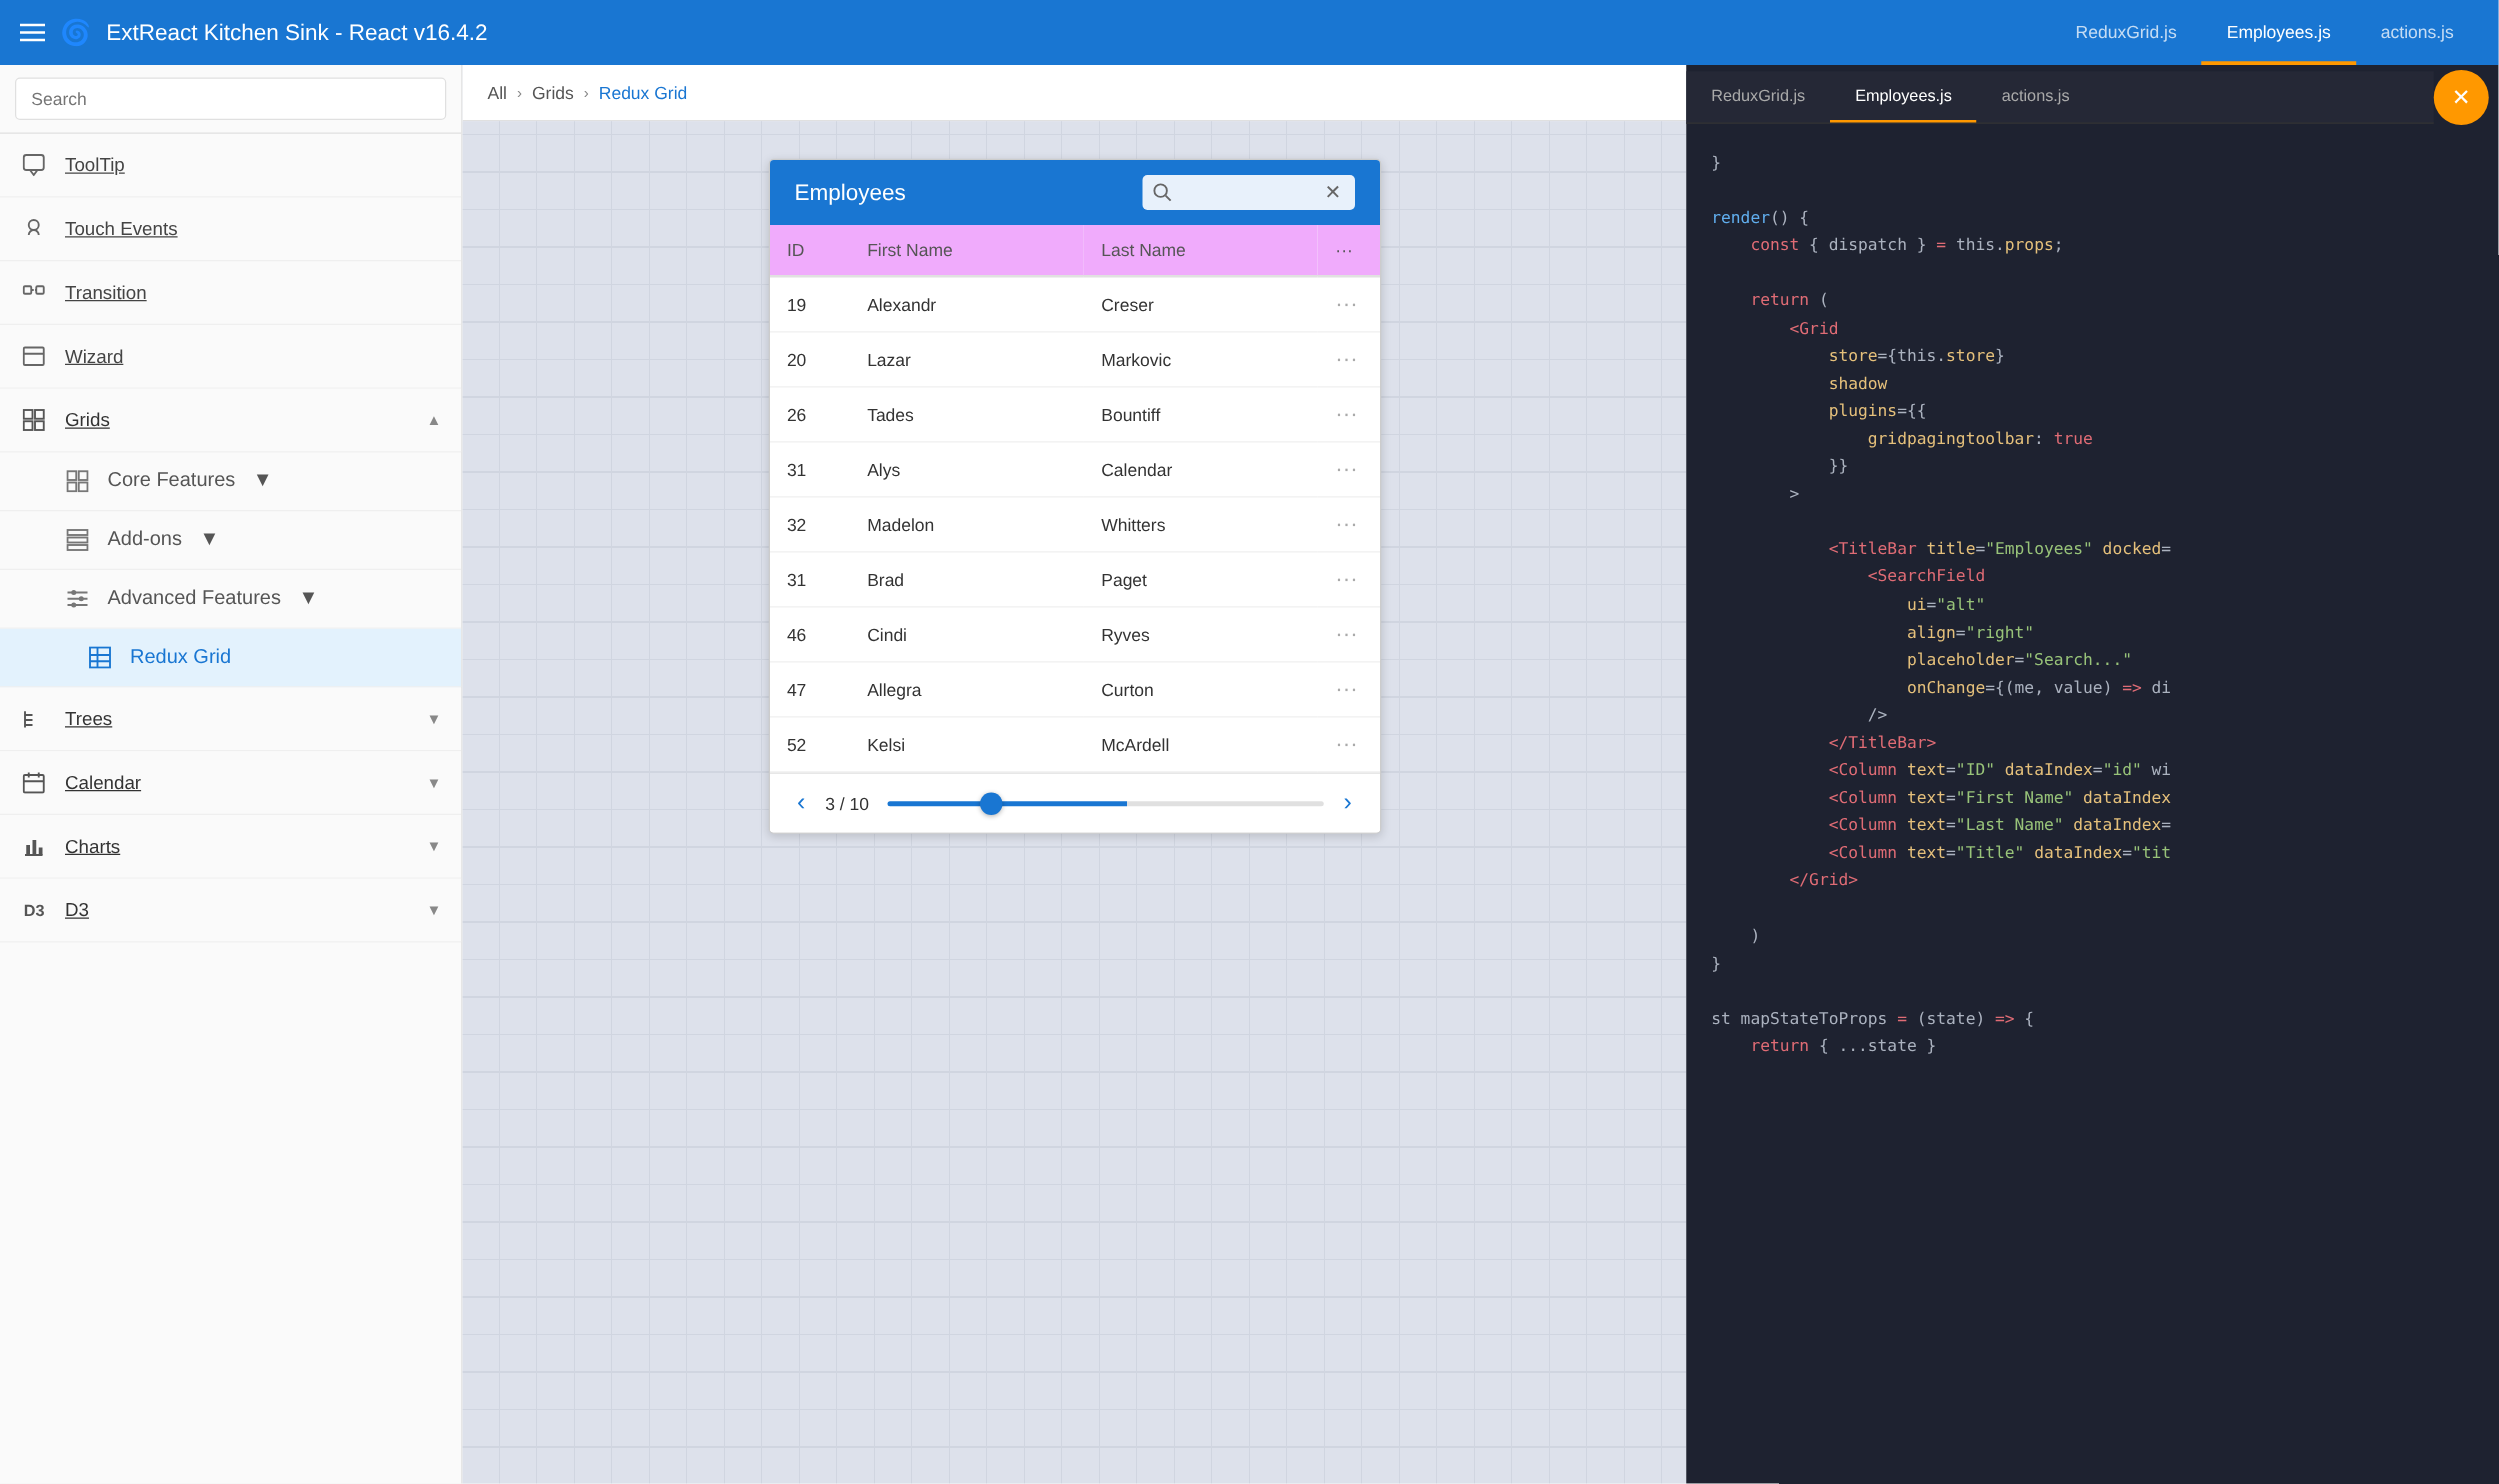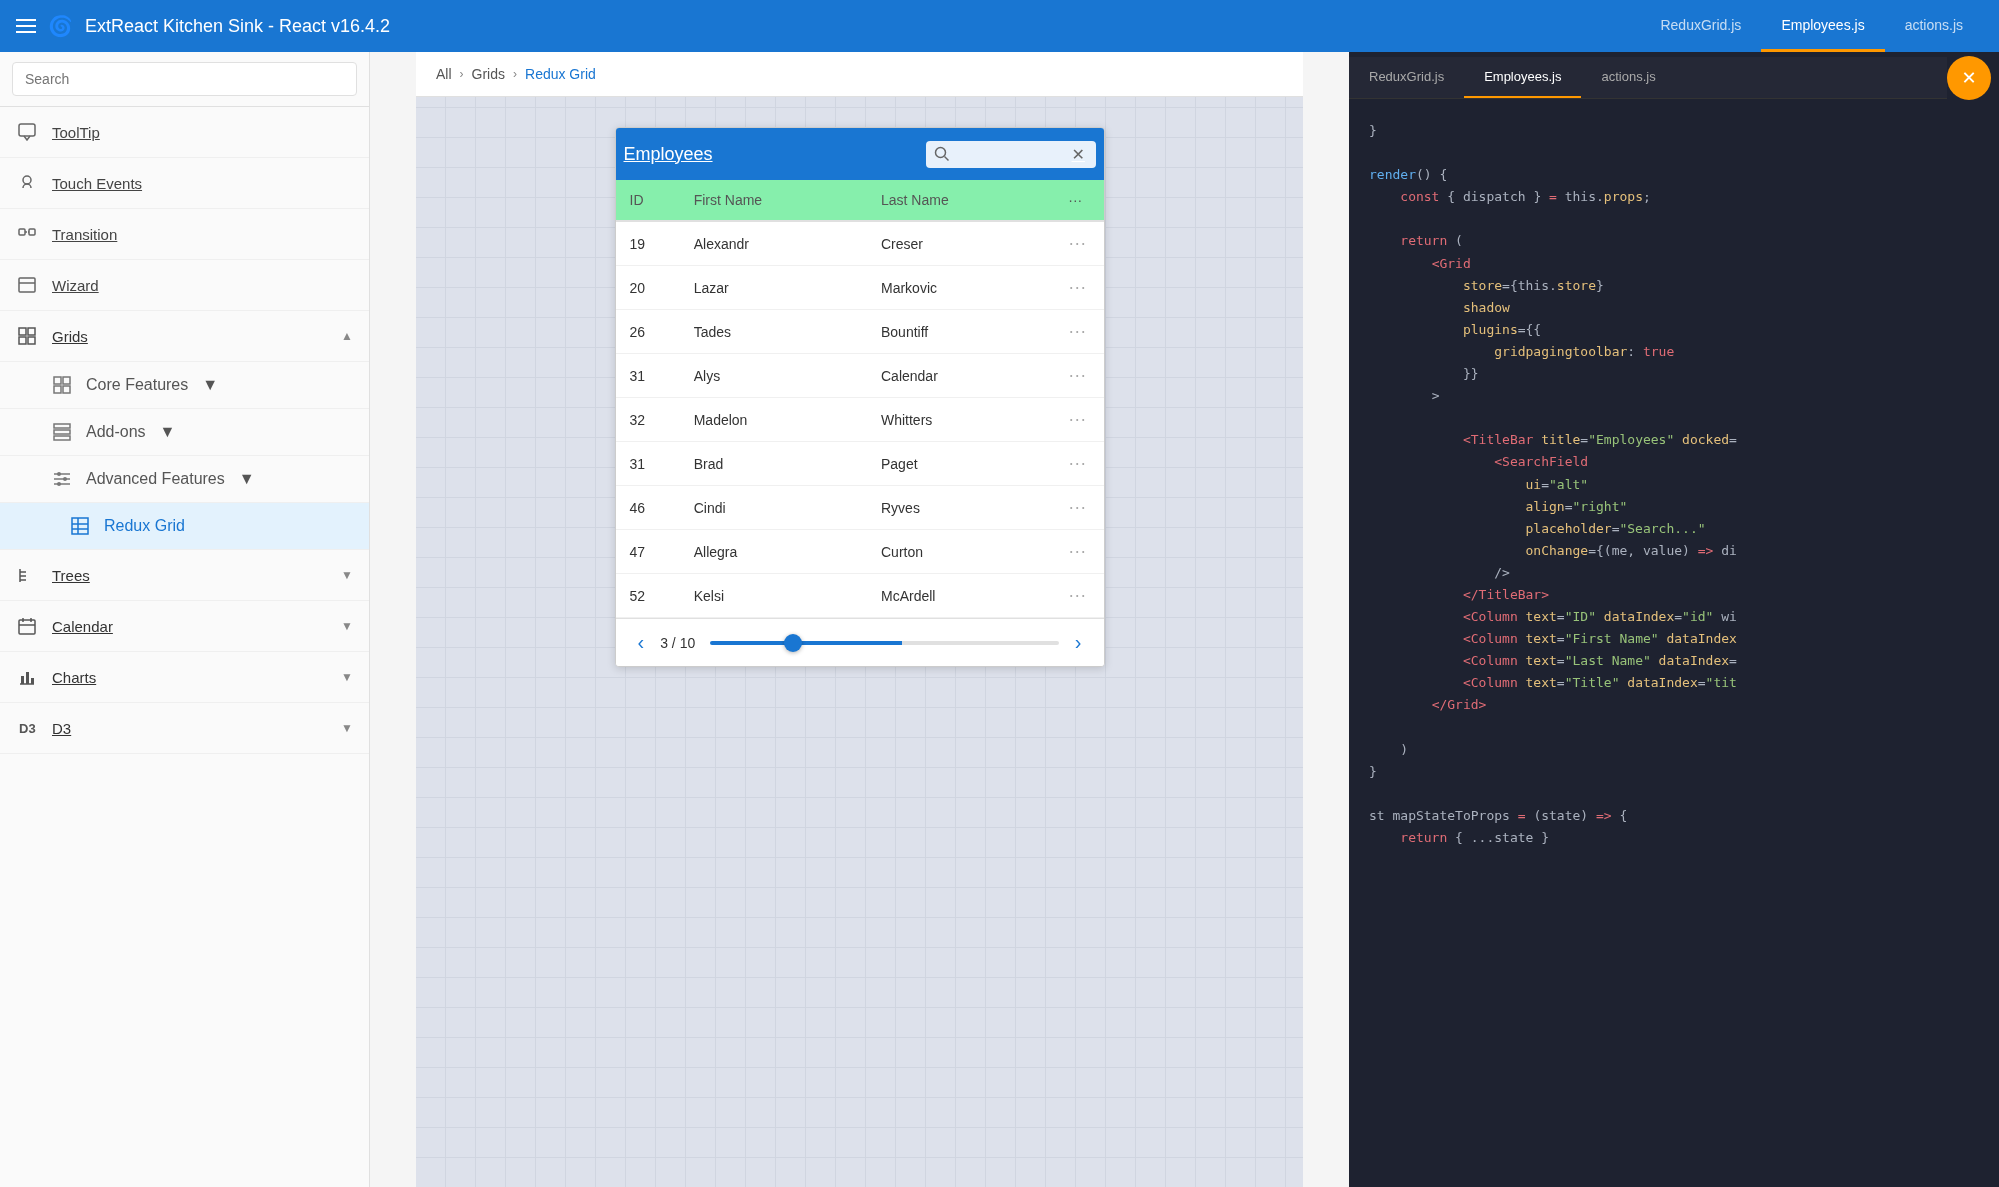--- a/index.html
+++ b/index.html
@@ -27,21 +27,21 @@
       font-size: 14px;
       cursor: pointer;
       border-bottom: 3px solid transparent;
     }
     .topbar-tab.active {
       color: white;
       border-bottom: 3px solid #ff9800;
     }
 
     
-    .main-layout { display: flex; flex: 1; overflow: hidden; gap: 46px; }
+    .main-layout { display: flex; flex: 1; overflow: hidden; }
 
     
     .sidebar {
       width: 370px;
       background: #fafafa;
       border-right: 1px solid #e0e0e0;
       display: flex;
       flex-direction: column;
       overflow-y: auto;
       flex-shrink: 0;
@@ -146,24 +146,23 @@
       border-radius: 4px;
       width: 490px;
       box-shadow: 0 2px 8px rgba(0,0,0,0.15);
       overflow: hidden;
     }
     .grid-titlebar {
       background: #1976d2;
       color: white;
       display: flex;
       align-items: center;
-      padding: 0 8px;
+      padding: 0 20px;
       height: 52px;
       gap: 12px;
-      text-decoration: underline;
     }
     .grid-title { font-size: 18px; font-weight: 500; flex: 1; }
     .grid-search-box {
       display: flex;
       align-items: center;
       background: rgba(255,255,255,0.9);
       border-radius: 4px;
       padding: 4px 8px;
       gap: 6px;
       width: 170px;
@@ -181,21 +180,21 @@
       cursor: pointer;
       font-size: 16px;
     }
     .grid-table { width: 100%; border-collapse: collapse; }
     .grid-table th {
       text-align: left;
       padding: 12px 14px;
       font-size: 14px;
       font-weight: 500;
       color: #555;
-      background: #86efac;
+      background: #f0abfc;
       border-bottom: 2px solid #e0e0e0;
     }
     .grid-table td {
       padding: 11px 14px;
       font-size: 14px;
       color: #333;
       border-bottom: 1px solid #f0f0f0;
     }
     .grid-table .dots { color: #aaa; font-size: 18px; cursor: pointer; }
     .col-id { width: 60px; }

